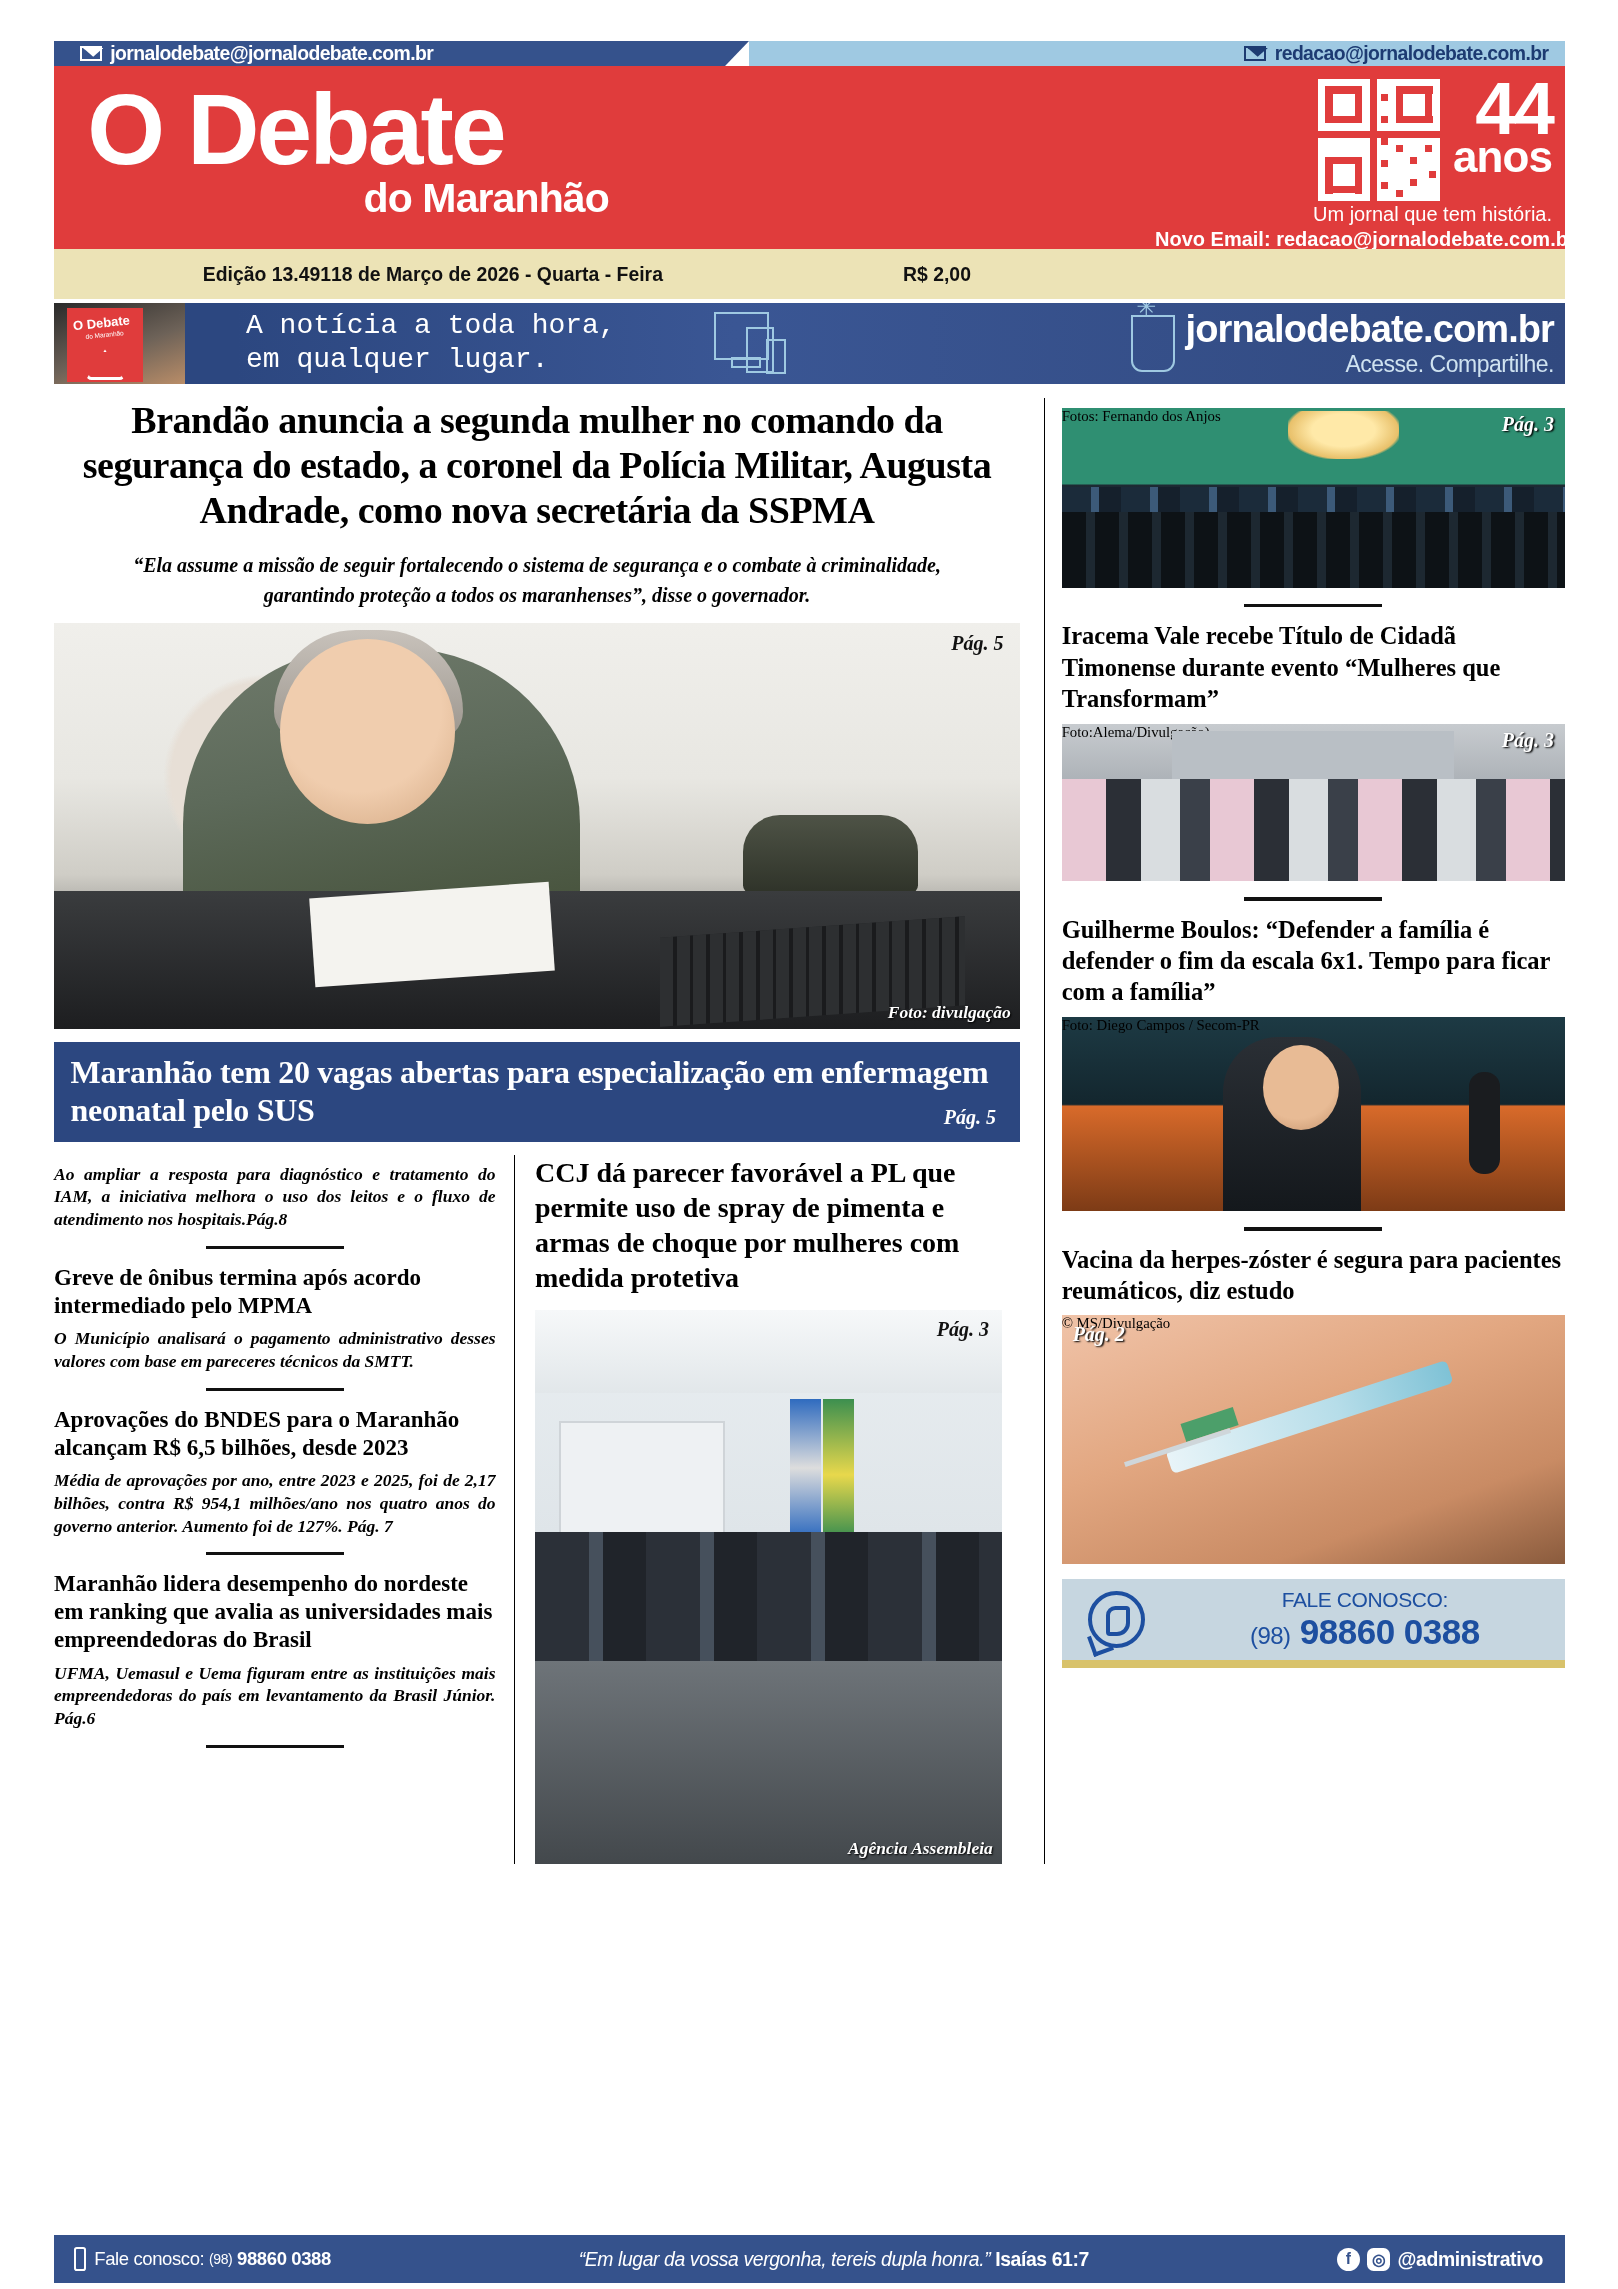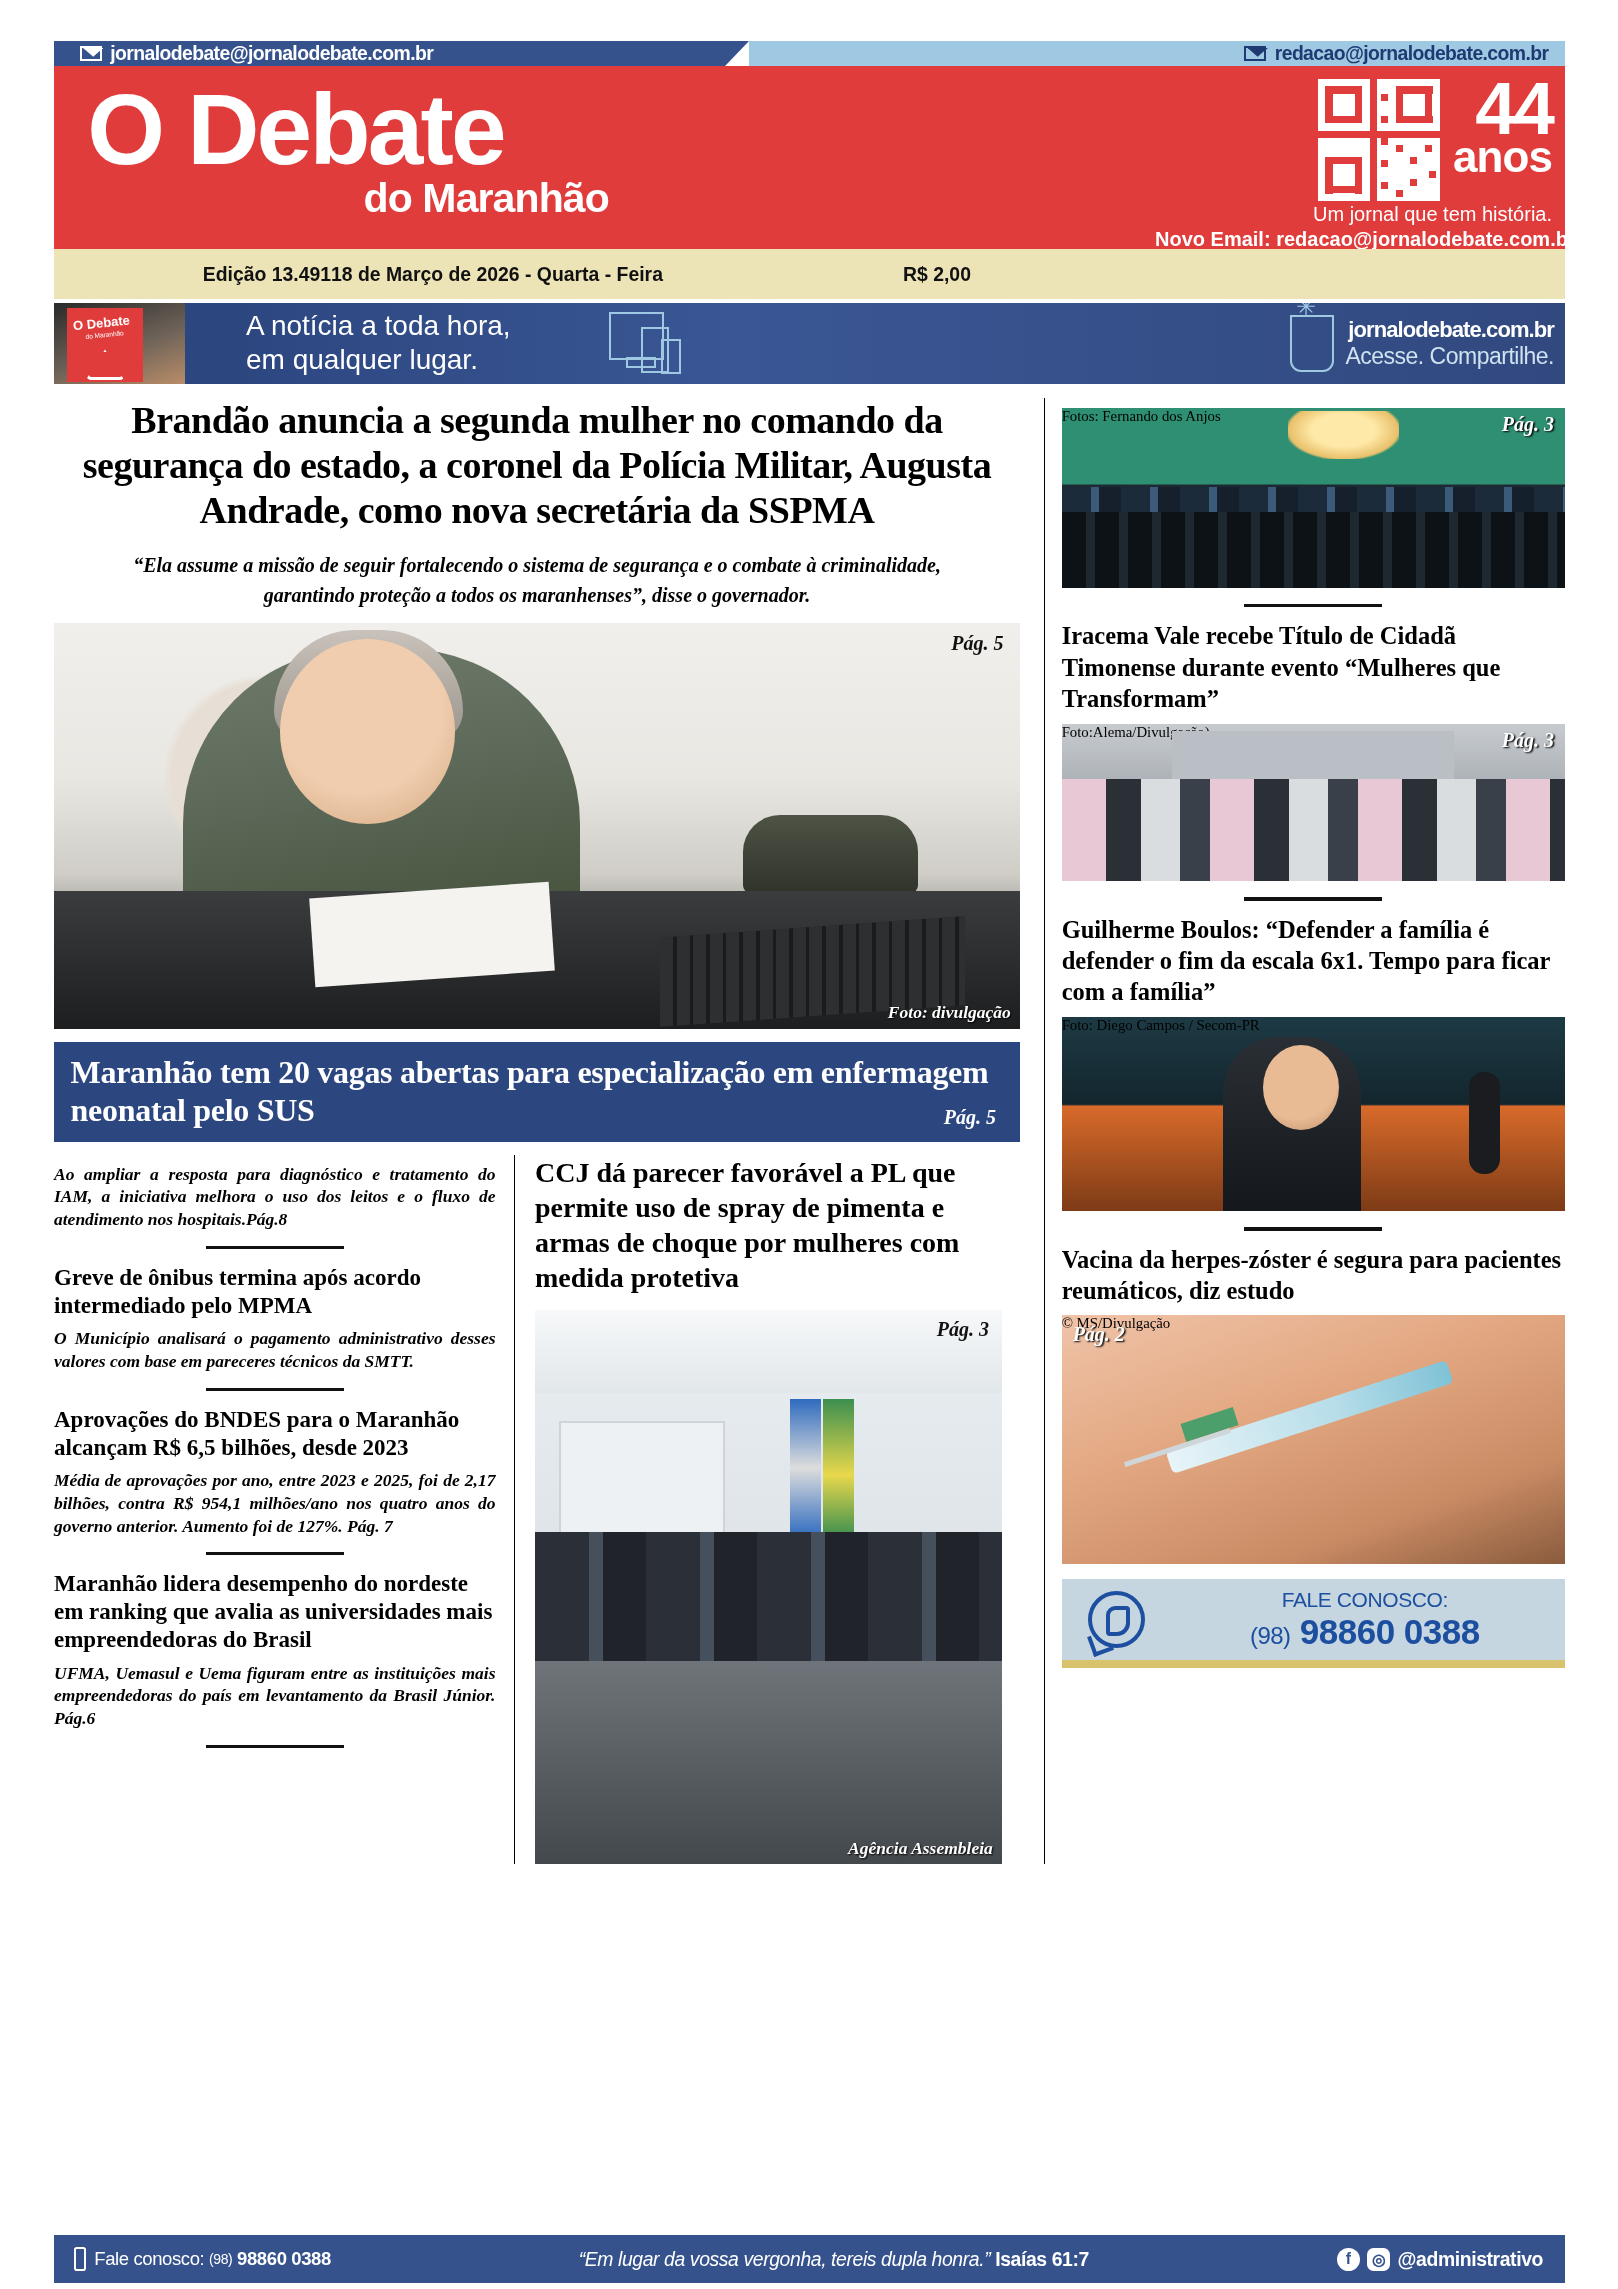--- a/index.html
+++ b/index.html
@@ -64,31 +64,31 @@
   .promo {
     height: 81px; display: flex; align-items: center;
     background: linear-gradient(90deg, #2c4780 0%, #2c4780 12%, #3a5694 45%, #31497f 100%);
     position: relative; overflow: hidden; margin-top: 3.7px;
   }
   .promo-thumb { width: 131px; height: 81px; background: linear-gradient(160deg,#2a2a2a 0%, #6d6258 55%, #b98d68 100%); position: relative; flex: 0 0 auto; }
   .promo-tab { position:absolute; left: 13px; top: 5.5px; width: 76px; height: 74px; background: #e03c3c; }
   .promo-tab .t1 { color: #fff; font-family:"Liberation Sans",sans-serif; font-weight:bold; font-size: 13px; padding: 7.4px 0 0 5.5px; transform: rotate(-6deg);}
   .promo-tab .t2 { color: #fff; font-family:"Liberation Sans",sans-serif; font-size: 6.5px; padding-left: 18.5px; transform: rotate(-6deg);}
   .promo-tab .tri { position:absolute; left: 18.5px; bottom: 1.8px; width:39px;height:31px; border:3.7px solid #fff; border-radius: 5.5px; clip-path: polygon(50% 0,100% 100%,0 100%); }
-  .promo-text { color: #fff; font-family: Liberation Sans, sans-serif; font-size: 28px; line-height: 1.22; margin-left: 61px; }
+  .promo-text { color: #fff; font-family: Liberation Mono, monospace; font-size: 28px; line-height: 1.22; margin-left: 61px; }
   .promo-devices { margin-left: 89px; position: relative; width: 102px; height: 65px; }
   .dev-a { position: absolute; left: 9.2px; top: 1.8px; width: 55px; height: 48px; border: 2.8px solid #9fc9e2; }
   .dev-a:after { content:""; position:absolute; left: 14.8px; bottom: -10px; width: 26px; height: 7.4px; border: 2.8px solid #9fc9e2; }
   .dev-b { position: absolute; left: 41px; top: 16.6px; width: 28px; height: 46px; border: 2.8px solid #9fc9e2; }
   .dev-c { position: absolute; left: 61px; top: 28px; width: 20px; height: 35px; border: 2.8px solid #9fc9e2; }
   .promo-site { margin-left: auto; display: flex; align-items: center; padding-right: 11px; }
   .hand-ico { width: 44px; height: 57px; border: 2.8px solid #9fc9e2; border-radius: 0 0 11px 11px; margin-right: 11px; position: relative; }
   .hand-ico:before { content:"✳"; position:absolute; top:-24px; left:3.7px; color:#9fc9e2; font-size: 24px; }
   .site-wrap { text-align: right; }
-  .site-1 { color: #fff; font-family: "Liberation Sans", sans-serif; font-weight: bold; font-size: 22px; letter-spacing: -0.9px; }
+  .site-1 { color: #fff; font-family: "Liberation Sans", sans-serif; font-weight: bold; font-size: 38px; letter-spacing: -0.9px; }
   .site-2 { color: #cfe2f0; font-family: "Liberation Sans", sans-serif; font-size: 23px; letter-spacing: -0.5px; }
 
   
   .content { display: flex; gap: 4px; margin-top: 14.8px; justify-content: space-between; }
   .col-left { width: 988px; padding-right: 20px; }
   .col-right { width: 522px; padding-left: 16.6px; border-left: 1.4px solid #000; }
 
   .lead-hl {
     font-family: "Liberation Serif", serif; font-weight: bold;
     font-size: 38px; line-height: 1.18; text-align: center; letter-spacing: -0.5px;

